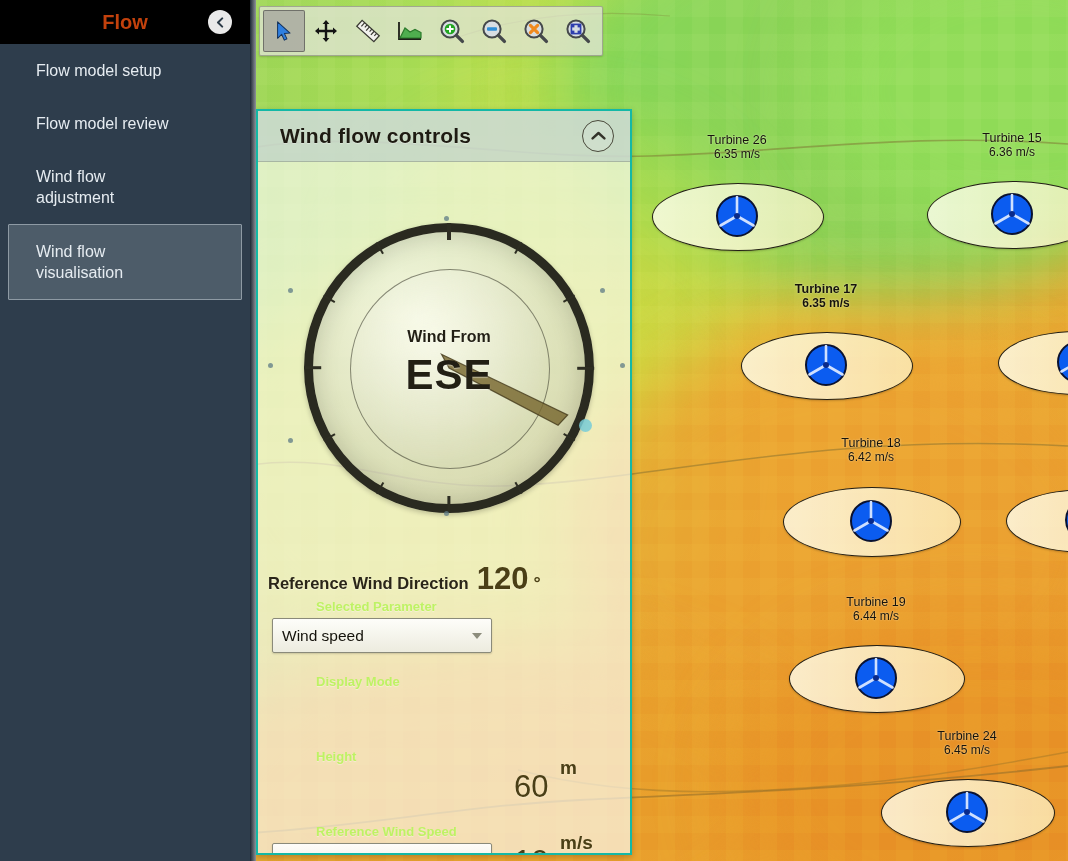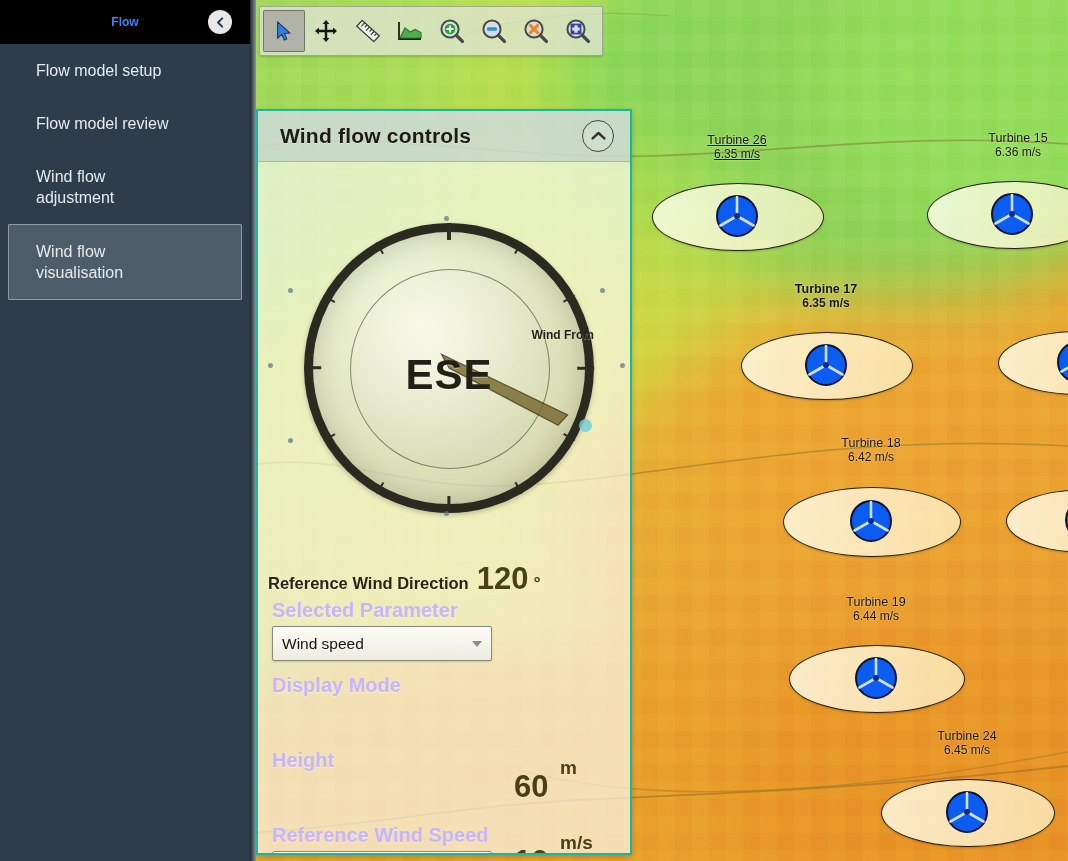--- a/index.html
+++ b/index.html
@@ -113,55 +113,55 @@
   }
   .dial-inner{
     position:absolute;left:46px;top:46px;width:198px;height:198px;border-radius:50%;
     border:1.4px solid rgba(50,50,35,.55);
     background:radial-gradient(circle at 42% 36%, rgba(255,255,255,.40), rgba(200,205,180,.14) 70%, rgba(150,155,130,.10) 100%);
   }
   .dial-text{
     position:absolute;left:0;right:0;text-align:center;color:#221f14;
     text-shadow:0 1px 1px rgba(255,255,255,.45);
   }
-  #dial-from{top:105px;font-size:12px;font-weight:bold;text-align:right;}
+  #dial-from{top:105px;font-size:16px;font-weight:bold;}
   #dial-dir{top:128px;font-size:42px;font-weight:bold;letter-spacing:1px;}
   .tick{position:absolute;left:50%;top:0;width:2.4px;height:145px;margin-left:-1.2px;transform-origin:50% 145px;}
   .tick i{display:block;width:2.4px;height:13px;background:#2d2d22;}
   .tick.major i{height:17px;width:3.2px;margin-left:-.4px;}
   .dial-dot{position:absolute;width:5px;height:5px;border-radius:50%;background:#5e7b86;opacity:.75;}
 
   
   #ref-dir-row{position:absolute;left:8px;top:400px;right:0;height:34px;display:flex;align-items:baseline;}
   #ref-dir-label{font-size:16.5px;font-weight:bold;color:#2a2518;margin-left:2px;text-shadow:0 1px 1px rgba(255,255,255,.4);}
   #ref-dir-value{font-size:31px;font-weight:bold;color:#4a3f16;margin-left:8px;text-shadow:0 1px 2px rgba(255,255,255,.35);}
   #ref-dir-unit{font-size:18px;font-weight:bold;color:#4a3f16;margin-left:5px;}
 
   .field{position:absolute;left:14px;right:10px;}
-  .field-label{font-size:20px;font-weight:bold;color:#c4b5fd;margin-bottom:4px;text-shadow:0 1px 1px rgba(255,255,255,.4);}
+  .field-label{font-size:13px;font-weight:bold;color:#bef264;margin-bottom:4px;text-shadow:0 1px 1px rgba(255,255,255,.4);margin-left:44px;}
   .combo{
     position:relative;width:218px;height:33px;
     border:1px solid #8a8a7a;border-radius:2px;
     background:linear-gradient(to bottom, rgba(255,255,255,.92), rgba(236,236,228,.88));
     box-shadow:0 1px 2px rgba(0,0,0,.16);
     display:flex;align-items:center;cursor:pointer;
   }
   .combo .val{margin-left:9px;font-size:15.5px;color:#15130c;}
   .combo .arrow{
     position:absolute;right:9px;top:50%;transform:translateY(-50%);
     width:0;height:0;border-left:5px solid transparent;border-right:5px solid transparent;
     border-top:6px solid #8c8c7c;
   }
-  .big-val{position:absolute;font-size:31px;font-weight:bold;color:#4a3f16;text-shadow:0 1px 2px rgba(255,255,255,.3);}
+  .big-val{position:absolute;font-size:31px;font-weight:normal;color:#4a3f16;text-shadow:0 1px 2px rgba(255,255,255,.3);}
   .big-unit{position:absolute;font-size:19px;font-weight:bold;color:#4a3f16;text-shadow:0 1px 2px rgba(255,255,255,.3);}
 
   
   #sidebar{position:absolute;left:0;top:0;width:250px;height:861px;background:#2e3d4c;}
   #sidebar-header{height:44px;background:#000;display:flex;align-items:center;justify-content:center;position:relative;}
-  #sidebar-title{color:#3b82f6;font-size:12px;font-weight:bold;}
+  #sidebar-title{color:#c2410c;font-size:20px;font-weight:bold;}
   #sidebar-collapse{
     position:absolute;right:18px;top:50%;transform:translateY(-50%);
     width:24px;height:24px;border-radius:50%;background:#e9e9e9;
     display:flex;align-items:center;justify-content:center;cursor:pointer;
   }
   .nav-item{
     margin:0 8px;padding:16px 0 16px 28px;color:#e6ecf1;font-size:16px;line-height:21px;cursor:pointer;
   }
   #nav-list{}
   .nav-item.selected{
@@ -196,32 +196,32 @@
     <div id="turbine-layer">
         <div class="turbine" style="left: 402px; top: 183px; width: 170px; height: 66px;">
           <div class="t-ellipse" style="width: 170px; height: 66px;"></div>
           <div class="t-rotor" style="left: 63px; top: 11px;"><svg width="44" height="44" viewBox="0 0 44 44">
               <circle cx="22" cy="22" r="20" fill="#0b5cf0" stroke="#0a1230" stroke-width="2"></circle>
               <path d="M22 22 L22 3" stroke="#cfe0ff" stroke-width="2.6" stroke-linecap="round"></path>
               <path d="M22 22 L5.5 31.5" stroke="#cfe0ff" stroke-width="2.6" stroke-linecap="round"></path>
               <path d="M22 22 L38.5 31.5" stroke="#cfe0ff" stroke-width="2.6" stroke-linecap="round"></path>
               <circle cx="22" cy="22" r="3" fill="#0a2a8a"></circle>
             </svg></div>
-          <div class="t-label" style="top: -49px; text-decoration: underline;"><span>Turbine 26</span><span class="spd">6.35 m/s</span></div>
+          <div class="t-label" style="top: -49px;"><span>Turbine 26</span><span class="spd">6.35 m/s</span></div>
         </div>
         <div class="turbine" style="left: 677px; top: 181px; width: 170px; height: 66px;">
           <div class="t-ellipse" style="width: 170px; height: 66px;"></div>
           <div class="t-rotor" style="left: 63px; top: 11px;"><svg width="44" height="44" viewBox="0 0 44 44">
               <circle cx="22" cy="22" r="20" fill="#0b5cf0" stroke="#0a1230" stroke-width="2"></circle>
               <path d="M22 22 L22 3" stroke="#cfe0ff" stroke-width="2.6" stroke-linecap="round"></path>
               <path d="M22 22 L5.5 31.5" stroke="#cfe0ff" stroke-width="2.6" stroke-linecap="round"></path>
               <path d="M22 22 L38.5 31.5" stroke="#cfe0ff" stroke-width="2.6" stroke-linecap="round"></path>
               <circle cx="22" cy="22" r="3" fill="#0a2a8a"></circle>
             </svg></div>
-          <div class="t-label" style="top: -49px; margin-left: 6px;"><span>Turbine 15</span><span class="spd">6.36 m/s</span></div>
+          <div class="t-label" style="top: -49px;"><span>Turbine 15</span><span class="spd">6.36 m/s</span></div>
         </div>
         <div class="turbine" style="left: 491px; top: 332px; width: 170px; height: 66px;">
           <div class="t-ellipse" style="width: 170px; height: 66px;"></div>
           <div class="t-rotor" style="left: 63px; top: 11px;"><svg width="44" height="44" viewBox="0 0 44 44">
               <circle cx="22" cy="22" r="20" fill="#0b5cf0" stroke="#0a1230" stroke-width="2"></circle>
               <path d="M22 22 L22 3" stroke="#cfe0ff" stroke-width="2.6" stroke-linecap="round"></path>
               <path d="M22 22 L5.5 31.5" stroke="#cfe0ff" stroke-width="2.6" stroke-linecap="round"></path>
               <path d="M22 22 L38.5 31.5" stroke="#cfe0ff" stroke-width="2.6" stroke-linecap="round"></path>
               <circle cx="22" cy="22" r="3" fill="#0a2a8a"></circle>
             </svg></div>

